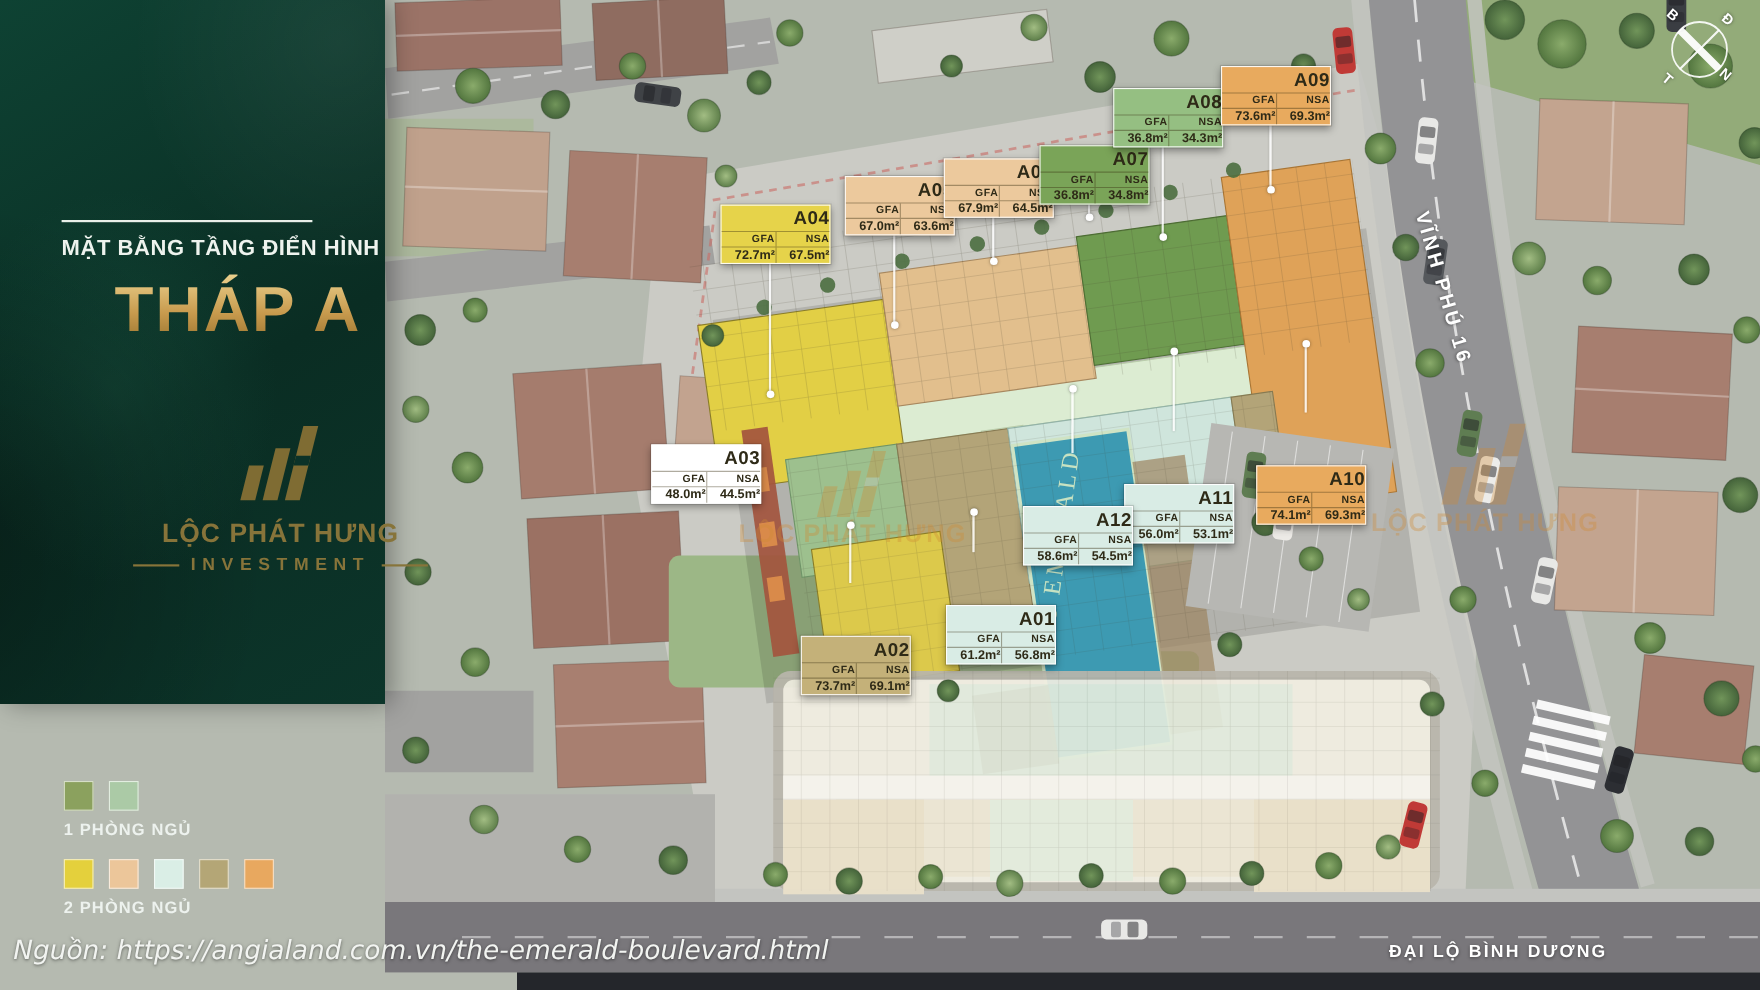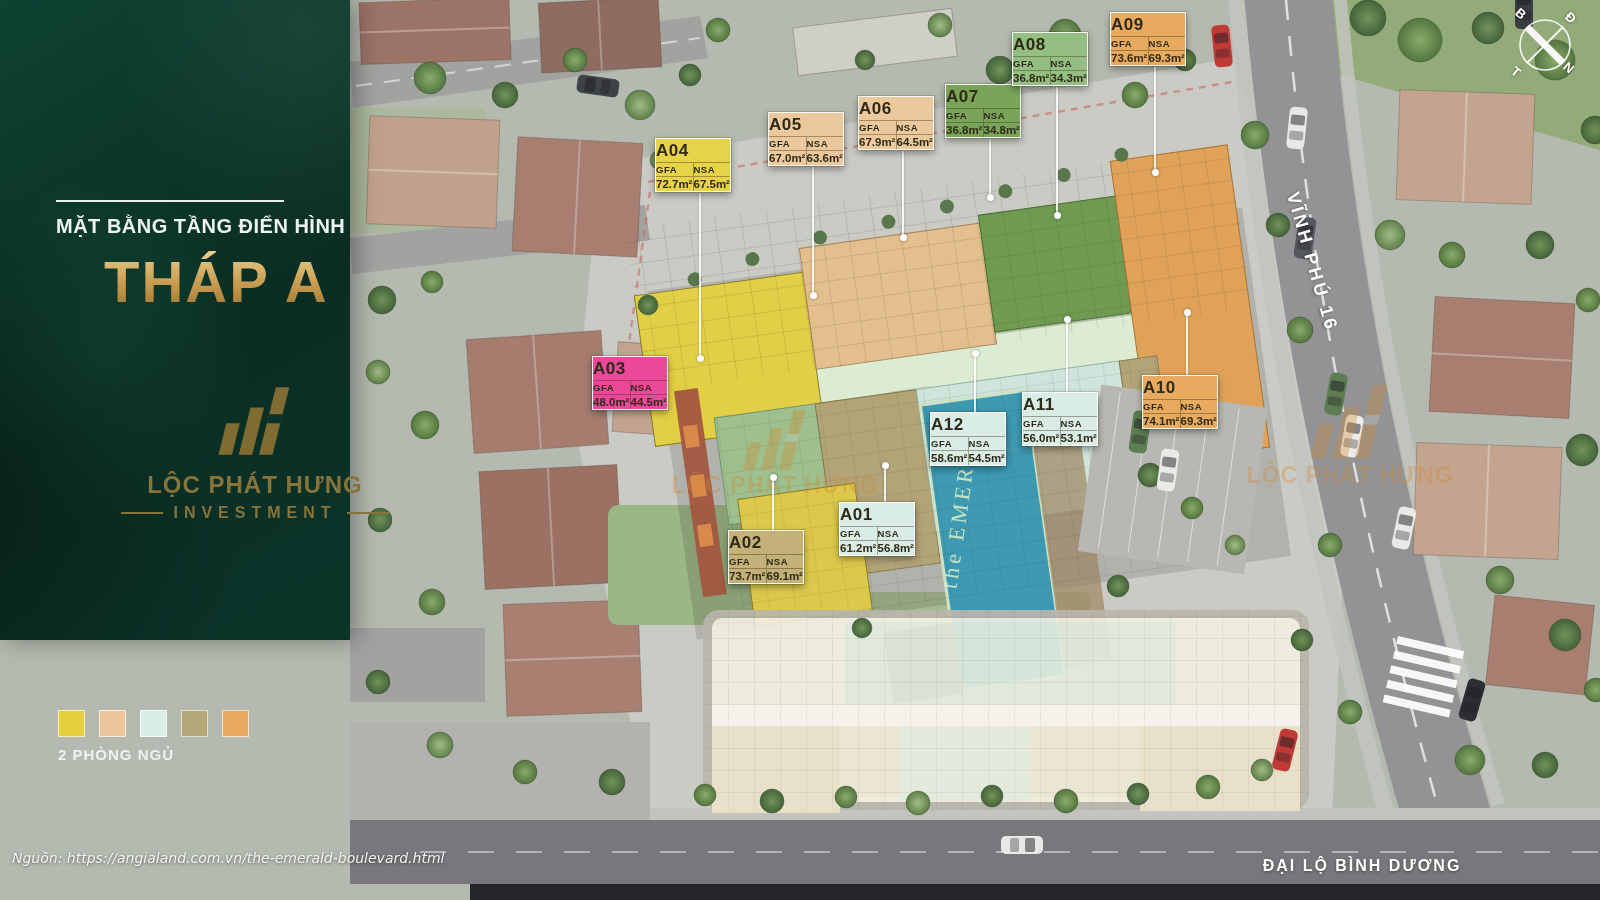--- a/index.html
+++ b/index.html
@@ -26,27 +26,27 @@
   .logoname{font-size:24px;font-weight:800;letter-spacing:1px;margin-top:10px;}
   .logosub{display:flex;align-items:center;justify-content:center;gap:10px;margin-top:5px;
     font-size:16px;font-weight:700;letter-spacing:6px;}
   .logosub:before,.logosub:after{content:"";width:42px;height:2px;background:#87743a;}
   .legend{position:absolute;left:58px;top:710px;}
   .legend-group{margin-bottom:18px;}
   .swatches{display:flex;gap:14px;}
   .swatch{width:27px;height:27px;border:1px solid rgba(255,255,255,.65);}
   .legend-label{margin-top:9px;color:#edf2ee;font-size:15px;font-weight:600;letter-spacing:1px;}
   .source{position:absolute;left:12px;top:850px;z-index:12;color:#f2f4f1;
-    font-family:"DejaVu Sans",sans-serif;font-style:italic;font-size:14px;white-space:nowrap;
+    font-family:"DejaVu Sans",sans-serif;font-style:italic;font-size:24px;white-space:nowrap;
     text-shadow:0 1px 3px rgba(0,0,0,.5);}
 
   
-  .unit-label{position:absolute;width:76px;text-align:left;color:#2e2a17;z-index:6;
+  .unit-label{position:absolute;width:100px;text-align:right;color:#2e2a17;z-index:6;
     border:1px solid rgba(255,255,255,.9);
-    box-shadow:0 3px 7px rgba(0,0,0,.38),0 0 0 1px rgba(0,0,0,.12);}
+    box-shadow:0 3px 7px rgba(0,0,0,.38),0 0 0 1px rgba(0,0,0,.12);margin-top:48px;}
   .ul-title{font-size:17px;font-weight:800;letter-spacing:.5px;padding:2px 0 1px;
     border-bottom:1px solid rgba(55,45,15,.4);}
   .ul-row{display:flex;}
   .ul-head{border-bottom:1px solid rgba(55,45,15,.4);}
   .ul-row span{flex:1;padding:1px 0;}
   .ul-row span + span{border-left:1px solid rgba(55,45,15,.4);}
   .ul-head span{font-size:9.5px;font-weight:700;letter-spacing:.5px;}
   .ul-vals span{font-size:11.5px;font-weight:800;}
   .leader{position:absolute;width:2px;background:rgba(255,255,255,.85);z-index:5;
     box-shadow:0 0 2px rgba(0,0,0,.25);}
@@ -363,21 +363,21 @@
       <line x1="19" y1="55" x2="55" y2="19" stroke="#fff" stroke-width="2" opacity=".9"></line>
     </svg>
     <span class="compass-letter cl-b">B</span>
     <span class="compass-letter cl-d">Đ</span>
     <span class="compass-letter cl-t">T</span>
     <span class="compass-letter cl-n">N</span>
   </div>
 
   <div id="labels-layer">
       <div class="leader leader-top" style="left: 884px; height: 36px; top: 466px;"></div>
-      <div class="unit-label" style="left: 839px; top: 502px; background: rgb(217, 236, 229);">
+      <div class="unit-label" style="left: 860px; top: 502px; background: rgb(217, 236, 229);">
       <div class="ul-title">A01</div>
       <div class="ul-row ul-head">
         <span>GFA</span>
         <span>NSA</span>
       </div>
       <div class="ul-row ul-vals">
         <span>61.2m²</span>
         <span>56.8m²</span>
       </div>
     </div>
@@ -386,21 +386,21 @@
       <div class="ul-title">A02</div>
       <div class="ul-row ul-head">
         <span>GFA</span>
         <span>NSA</span>
       </div>
       <div class="ul-row ul-vals">
         <span>73.7m²</span>
         <span>69.1m²</span>
       </div>
     </div>
-      <div class="unit-label" style="left: 592px; top: 356px; background: #ec4899;">
+      <div class="unit-label" style="left: 592px; top: 356px; background: #ffffff;">
       <div class="ul-title">A03</div>
       <div class="ul-row ul-head">
         <span>GFA</span>
         <span>NSA</span>
       </div>
       <div class="ul-row ul-vals">
         <span>48.0m²</span>
         <span>44.5m²</span>
       </div>
     </div>
@@ -526,20 +526,27 @@
           <rect x="28" y="34" width="12" height="28"></rect>
             <rect x="46" y="20" width="12" height="42"></rect>
           <rect x="64" y="2" width="12" height="60"></rect>
             <rect x="64" y="26" width="12" height="8" fill="#0b3228"></rect>
         </g>
       </svg>
       <div class="logoname">LỘC PHÁT HƯNG</div>
       <div class="logosub">INVESTMENT</div>
     </div>
     <div class="legend">
+      <div class="legend-group">
+        <div class="swatches">
+            <div class="swatch" style="background: rgb(139, 161, 94);"></div>
+            <div class="swatch" style="background: rgb(171, 202, 166);"></div>
+          </div>
+        <div class="legend-label">1 PHÒNG NGỦ</div>
+      </div>
       <div class="legend-group">
         <div class="swatches">
             <div class="swatch" style="background: rgb(228, 208, 60);"></div>
             <div class="swatch" style="background: rgb(236, 198, 154);"></div>
             <div class="swatch" style="background: rgb(218, 238, 230);"></div>
             <div class="swatch" style="background: rgb(180, 166, 118);"></div>
             <div class="swatch" style="background: rgb(232, 168, 95);"></div>
           </div>
         <div class="legend-label">2 PHÒNG NGỦ</div>
       </div>

